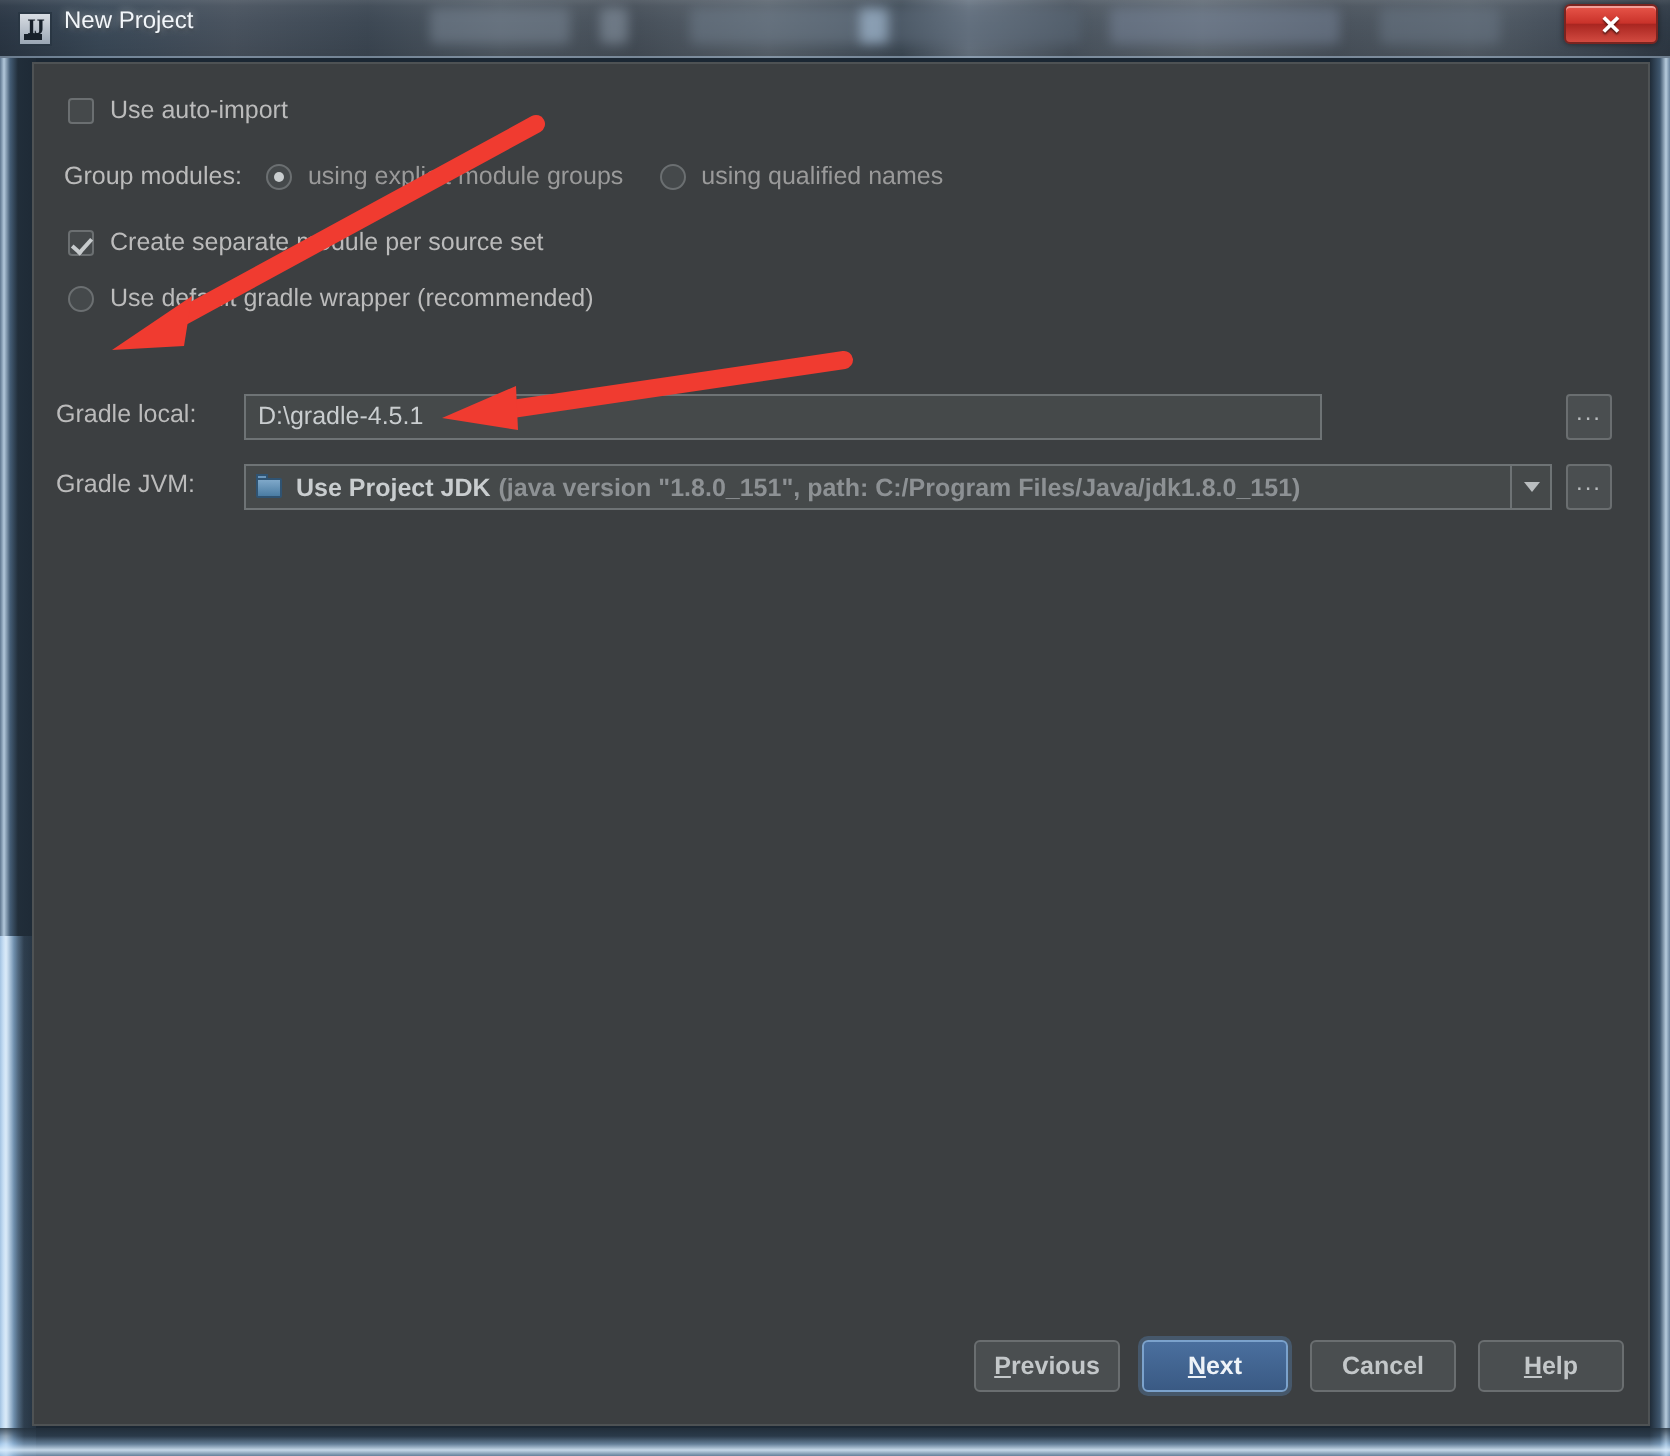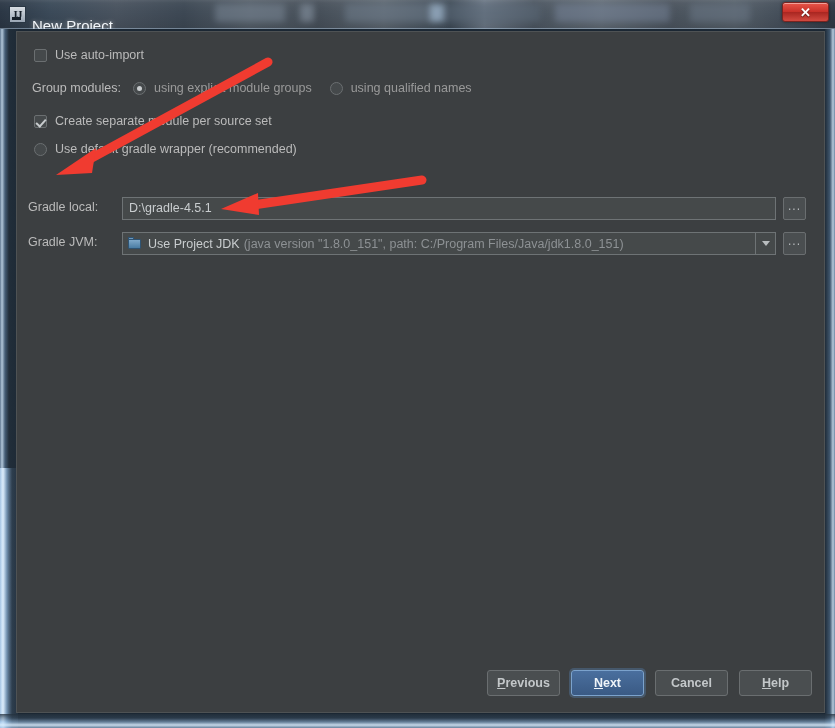--- a/index.html
+++ b/index.html
@@ -80,22 +80,22 @@
   }
   #app-icon .ij-bar {
     position: absolute;
     left: 2px; bottom: 2px;
     width: 9px; height: 3px;
     background: #17202a;
   }
 
   #window-title {
     position: absolute;
-    left: 32px; top: 17px;
-    font-size: 15px;
+    left: 32px; top: 3px;
+    font-size: 12px;
     color: #f2f6fa;
     text-shadow: 0 0 4px rgba(255,255,255,0.55), 0 1px 2px rgba(0,0,0,0.5);
     white-space: nowrap;
   }
 
   #close-button {
     position: absolute;
     right: 6px; top: 2px;
     width: 47px; height: 20px;
     border-radius: 3px;
@@ -444,27 +444,27 @@
 
       <div class="row" style="left:17px; top:110px;">
         <span class="radio"></span>
         <span class="ctl-label">Use default gradle wrapper (recommended)</span>
       </div>
 
 
       <div class="row" style="left:11px; top:168px;">
         <span class="ctl-label" style="width:96px; display:inline-block;">Gradle local:</span>
       </div>
-      <div class="textfield" style="position:absolute; left:105px; top:165px; width:654px;">D:\gradle-4.5.1</div>
+      <div class="textfield" style="position:absolute; left:105px; top:165px; width:539px;">D:\gradle-4.5.1</div>
       <div class="browse-btn" style="position:absolute; left:766px; top:165px;">...</div>
 
       <div class="row" style="left:11px; top:203px;">
         <span class="ctl-label" style="width:96px; display:inline-block;">Gradle JVM:</span>
       </div>
-      <div class="combo" style="position:absolute; left:105px; top:200px; width:654px;">
+      <div class="combo" style="position:absolute; left:105px; top:200px; width:654px;font-weight:bold;">
         <span class="combo-text">
           <span class="jdk-icon">
             <span class="tab"></span>
               <span class="folder"></span>
           </span>
           <span>Use Project JDK</span>
           <span class="sub">(java version "1.8.0_151", path: C:/Program Files/Java/jdk1.8.0_151)</span>
         </span>
         <span class="combo-arrow">
             <span class="tri"></span>

